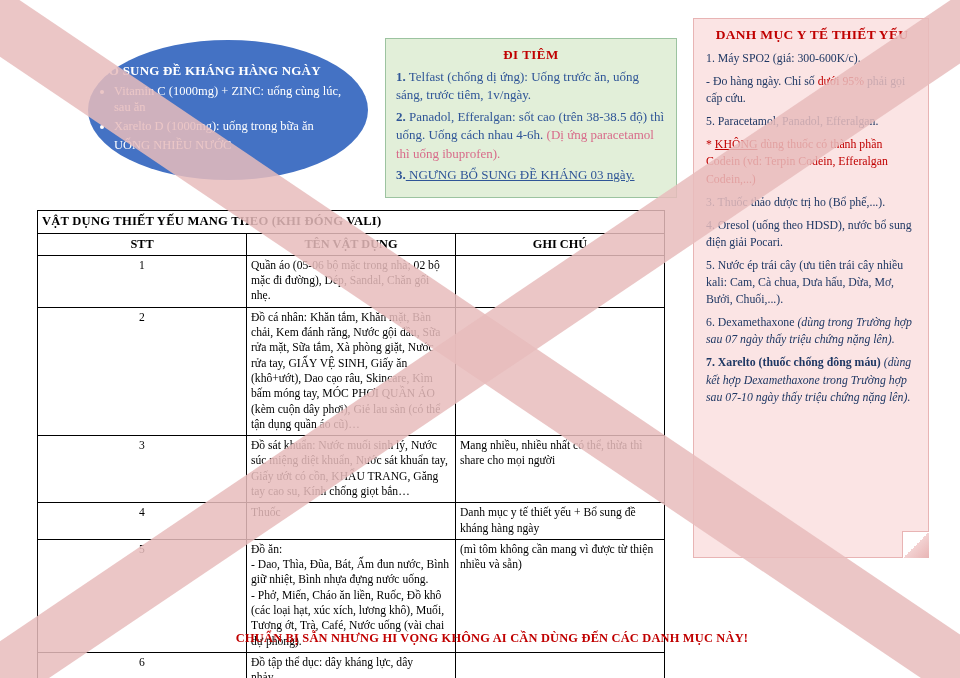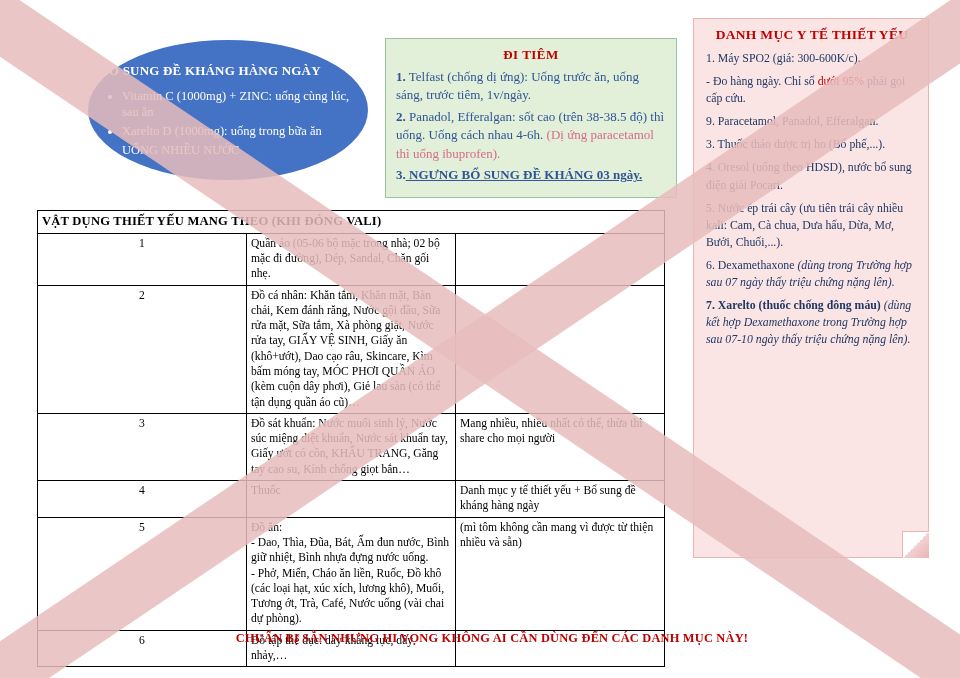--- a/index.html
+++ b/index.html
@@ -69,21 +69,21 @@
     font-size: 12.5px;
     line-height: 1.35;
   }
   .ellipse-title {
     font-weight: bold;
     font-size: 13px;
     margin-bottom: 3px;
     letter-spacing: .2px;
   }
   .ellipse-text ul {
-    margin: 8px;
+    margin: 0;
     padding-left: 14px;
     list-style: disc;
   }
   .ellipse-text li {
     margin-bottom: 2px;
   }
 
   
   .green-box {
     position: absolute;
@@ -108,21 +108,21 @@
   .green-body {
     color: #2f5597;
     font-size: 13px;
     line-height: 1.42;
   }
   .green-body p {
     margin: 0 0 3px 0;
   }
   .g-num { font-weight: bold; }
   .g-pink { color: #d86b8a; }
-  .g-under { text-decoration: underline; font-weight: bold; }
+  .g-under { text-decoration: underline; }
 
   
   .pink-box {
     position: absolute;
     left: 693px;
     top: 18px;
     width: 236px;
     height: 540px;
     background: #fbe4e4;
     border: 1px solid #e8b4b4;
@@ -243,35 +243,41 @@
         <span class="g-num">3.</span><span class="g-under"> NGƯNG BỔ SUNG ĐỀ KHÁNG 03 ngày.</span>
       </p>
     </div>
   </div>
 
   <div class="pink-box">
     <div class="pink-title">DANH MỤC Y TẾ THIẾT YẾU</div>
     <div class="pink-body">
       <p><span>1. Máy SPO2 (giá: 300-600K/c).</span></p>
       <p><span>- Đo hàng ngày. Chỉ số </span><span class="p-red">dưới 95%</span><span> phải gọi cấp cứu.</span></p>
-      <p><span>9. Paracetamol, Panadol, Efferalgan.</span></p>
+      <p><span>5. Paracetamol, Panadol, Efferalgan.</span></p>
+      <p class="p-red"><span>* </span><span class="p-under">KHÔNG</span><span> dùng thuốc có thành phần Codein (vd: Terpin Codein, Efferalgan Codein,...)</span></p>
       <p><span>3. Thuốc thảo dược trị ho (Bổ phế,...).</span></p>
       <p><span>4. Oresol (uống theo HDSD), nước bổ sung điện giải Pocari.</span></p>
       <p><span>5. Nước ép trái cây (ưu tiên trái cây nhiều kali: Cam, Cà chua, Dưa hấu, Dừa, Mơ, Bưởi, Chuối,...).</span></p>
       <p><span style="font-weight:normal">6. Dexamethaxone</span><span class="p-ital"> (dùng trong Trường hợp sau 07 ngày thấy triệu chứng nặng lên).</span></p>
       <p><span style="font-weight:bold">7. Xarelto (thuốc chống đông máu)</span><span class="p-ital"> (dùng kết hợp Dexamethaxone trong Trường hợp sau 07-10 ngày thấy triệu chứng nặng lên).</span></p>
     </div>
   </div>
 
   <div class="table-wrap">
     <table class="vali">
       <tbody>
           <tr>
         <td colspan="3" class="tbl-title">VẬT DỤNG THIẾT YẾU MANG THEO (KHI ĐÓNG VALI)</td>
       </tr>
+      <tr class="tbl-head">
+        <td class="col-stt">STT</td>
+        <td class="col-ten">TÊN VẬT DỤNG</td>
+        <td class="col-ghi">GHI CHÚ</td>
+      </tr>
       <tr>
         <td class="col-stt">1</td>
         <td class="col-ten">Quần áo (05-06 bộ mặc trong nhà; 02 bộ mặc đi đường), Dép, Sandal, Chăn gối nhẹ.</td>
         <td class="col-ghi"></td>
       </tr>
       <tr>
         <td class="col-stt">2</td>
         <td class="col-ten">Đồ cá nhân: Khăn tắm, Khăn mặt, Bàn chải, Kem đánh răng, Nước gội đầu, Sữa rửa mặt, Sữa tắm, Xà phòng giặt, Nước rửa tay, GIẤY VỆ SINH, Giấy ăn (khô+ướt), Dao cạo râu, Skincare, Kìm bấm móng tay, MÓC PHƠI QUẦN ÁO (kèm cuộn dây phơi), Giẻ lau sàn (có thể tận dụng quần áo cũ)…</td>
         <td class="col-ghi"></td>
       </tr>

